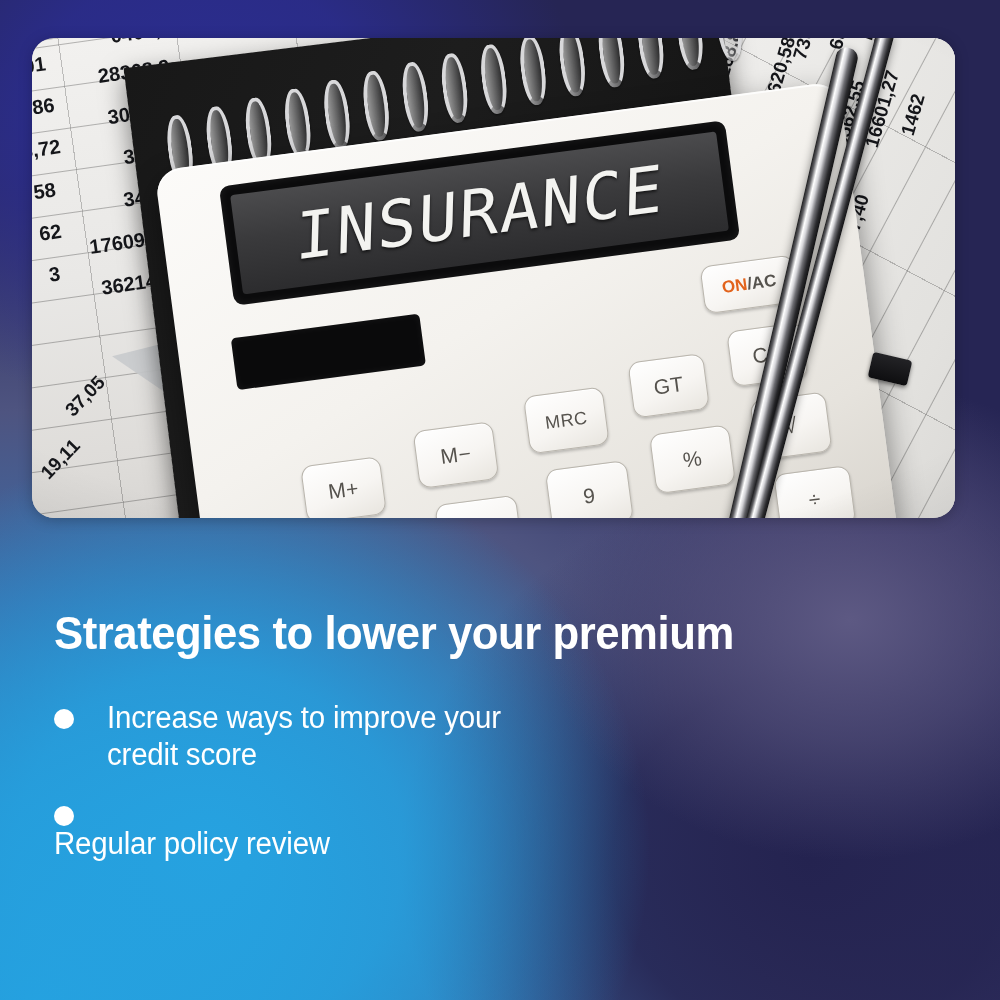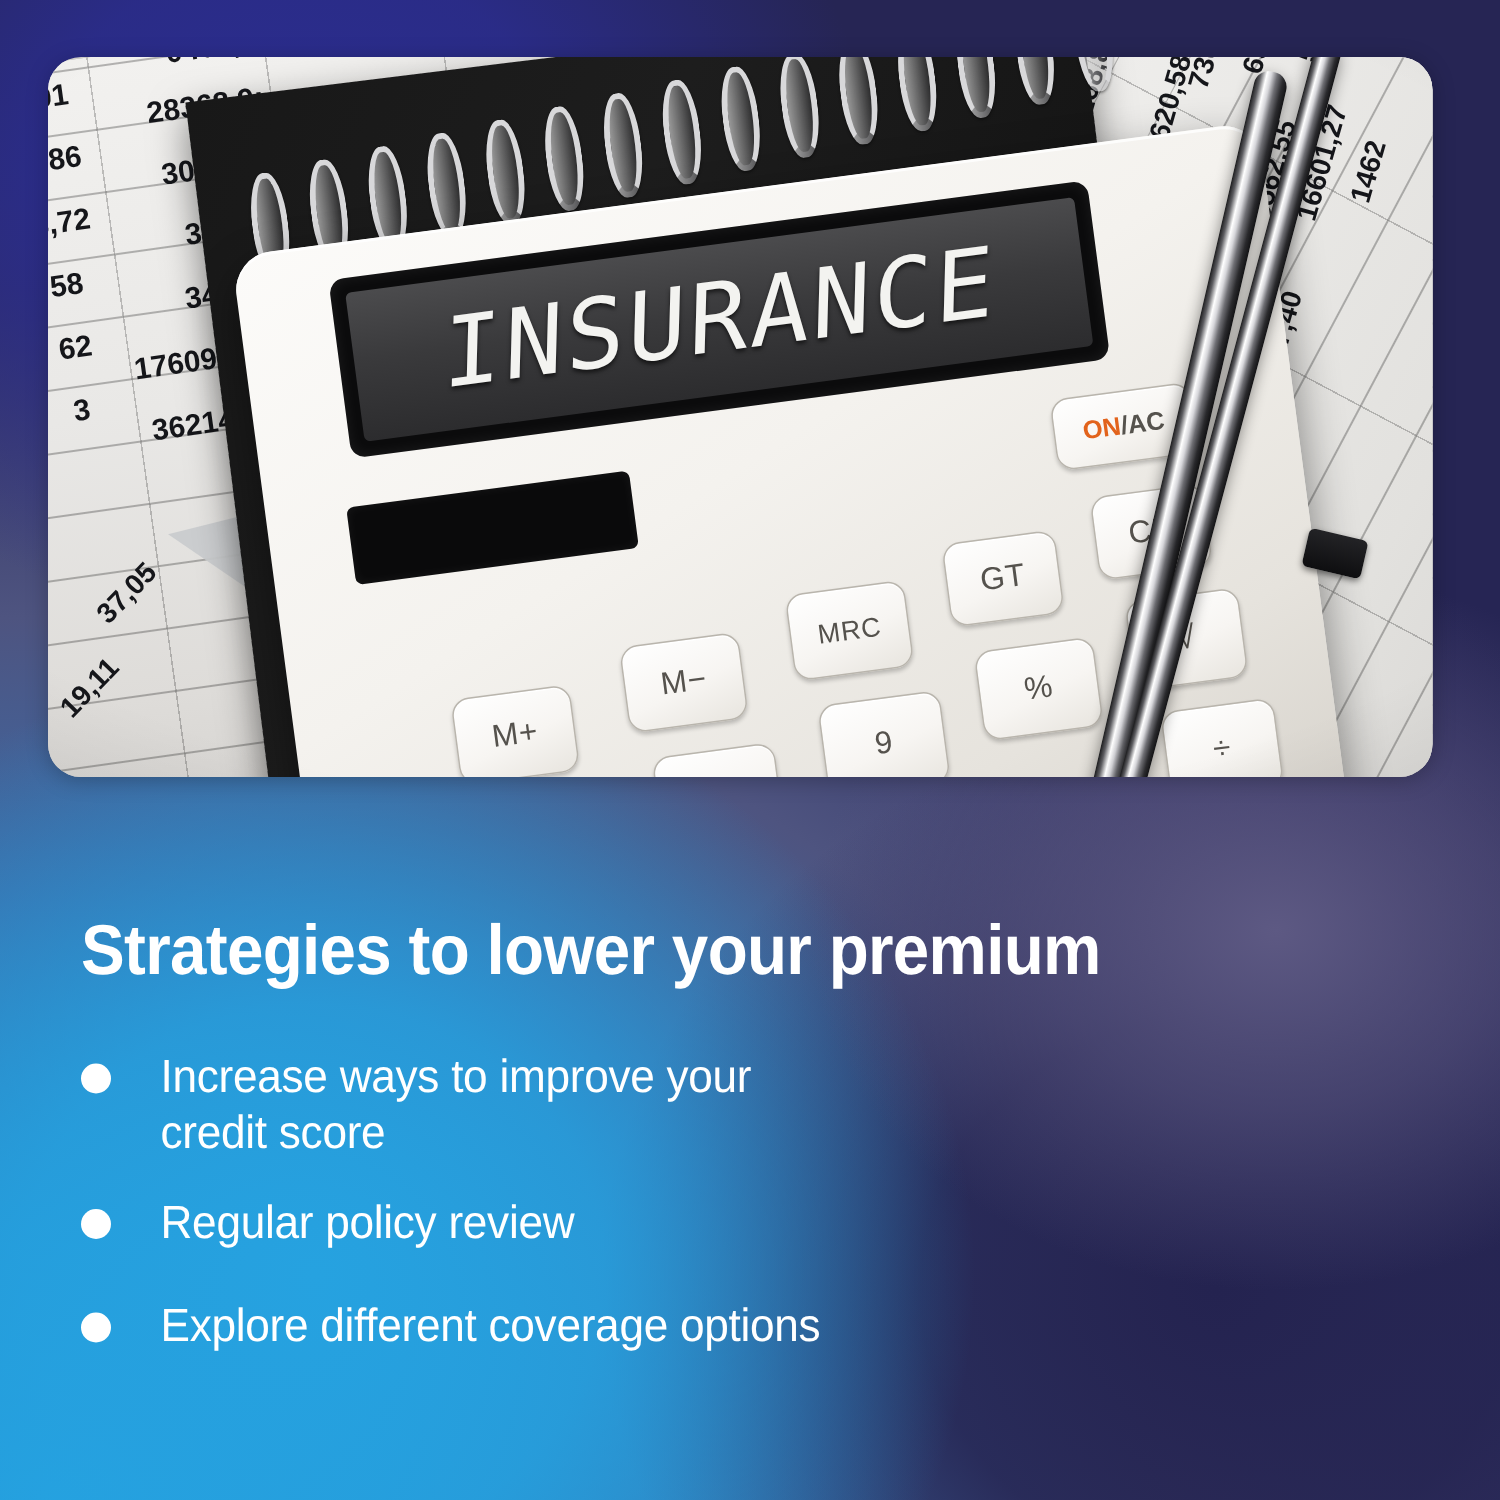--- a/index.html
+++ b/index.html
@@ -305,23 +305,19 @@
   </div>
 
   <h1 id="headline">Strategies to lower your premium</h1>
 
   <div id="bullets">
     <div class="bullet">
       <span class="dot"></span>
       <span class="btext">Increase ways to improve your
 credit score</span>
     </div>
-    <div class="bullet" style="">
+    <div class="bullet" style="flex-direction:column;">
       <span class="dot"></span>
       <span class="btext">Regular policy review</span>
     </div>
-    <div class="bullet" style="margin-top:32px;">
-      <span class="dot"></span>
-      <span class="btext">Explore different coverage options</span>
-    </div>
   </div>
 
 </div>
 
 </body></html>

